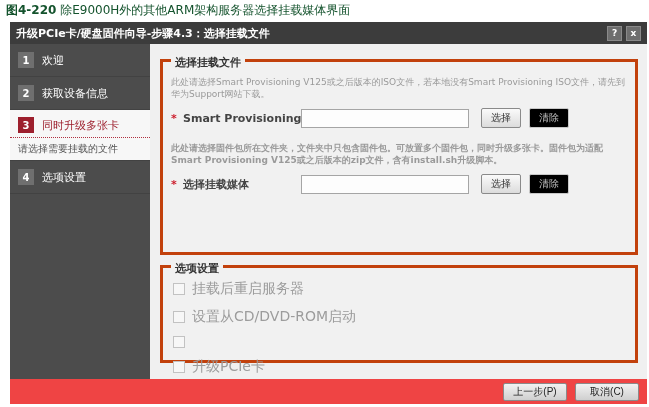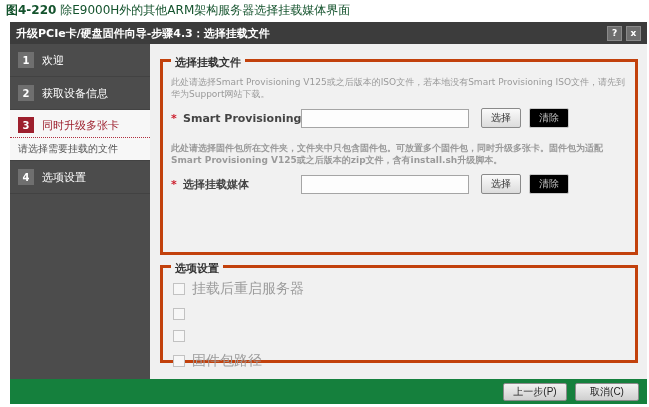--- a/index.html
+++ b/index.html
@@ -56,21 +56,21 @@
     border-radius:2px; cursor:pointer; }
   .btn.disabled { background:#000000; border:1px solid #c8c8c8; color:#bdbdbd;
     cursor:default; margin-left:8px; }
 
   .opt-row { display:flex; align-items:center; margin-bottom:10px; }
   .checkbox { width:12px; height:12px; border:1px solid #c2c2c2; background:#f7f7f7;
     margin-right:7px; flex:0 0 auto; }
   .opt-label { font-size:14px; color:#9c9c9c;text-align:right; }
 
   
-  .dlg-footer { height:25px; background:#15803d; flex:0 0 auto; display:flex;
+  .dlg-footer { height:25px; background:#ef4444; flex:0 0 auto; display:flex;
     align-items:center; justify-content:flex-end; padding-right:8px; }
   .foot-btn { height:18px; width:64px; font-size:10px; color:#222222;
     background:linear-gradient(#f2f2f2,#cfcfcf); border:1px solid #8a8a8a;
     border-radius:2px; margin-left:8px; cursor:pointer; }
   .foot-btn.next { border:2px solid #b2252f; }
 </style>
 </head>
 <body>
 
 <div class="figure-title"><b>图4-220</b><span> 除E9000H外的其他ARM架构服务器选择挂载媒体界面</span></div>
@@ -135,27 +135,28 @@
 
       <div class="groupbox gb-options">
         <span class="gb-title">选项设置</span>
 
         <div class="opt-row">
           <span class="checkbox"></span>
           <span class="opt-label">挂载后重启服务器</span>
         </div>
         <div class="opt-row">
           <span class="checkbox"></span>
+          <span class="opt-label">设置从CD/DVD-ROM启动</span>
         </div>
         <div class="opt-row">
           <span class="checkbox"></span>
         </div>
         <div class="opt-row">
           <span class="checkbox"></span>
-          <span class="opt-label">固件包路径</span>
+          <span class="opt-label">升级PCIe卡</span>
         </div>
       </div>
 
     </div>
   </div>
 
   <div class="dlg-footer">
     <button class="foot-btn">上一步(P)</button>
     <button class="foot-btn">取消(C)</button>
   </div>

